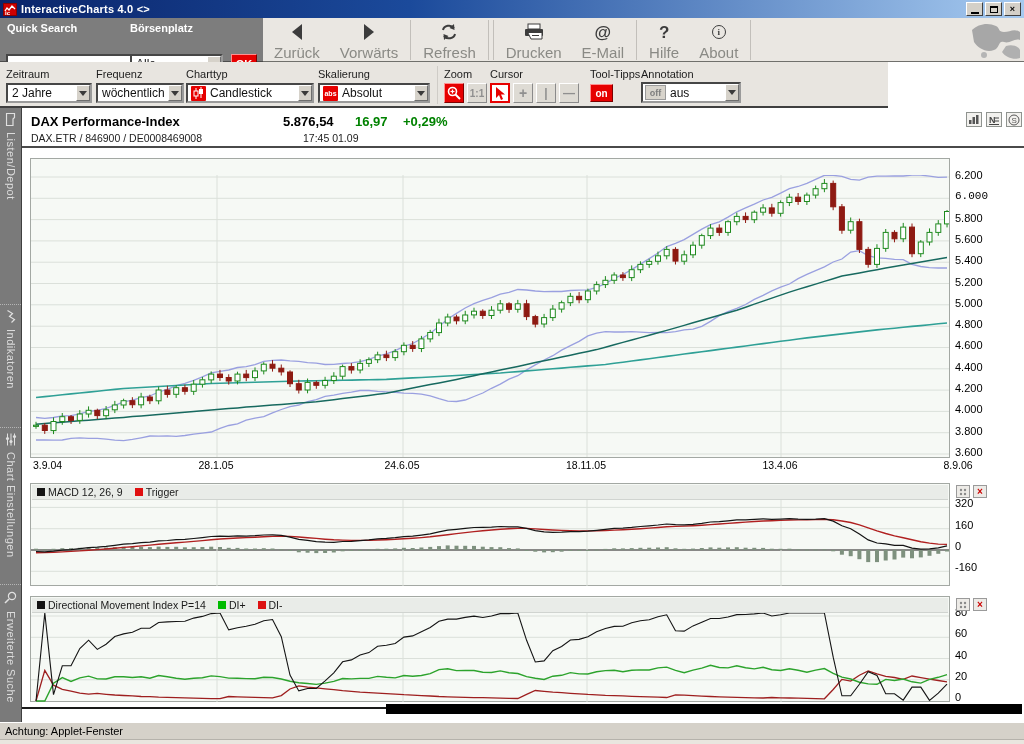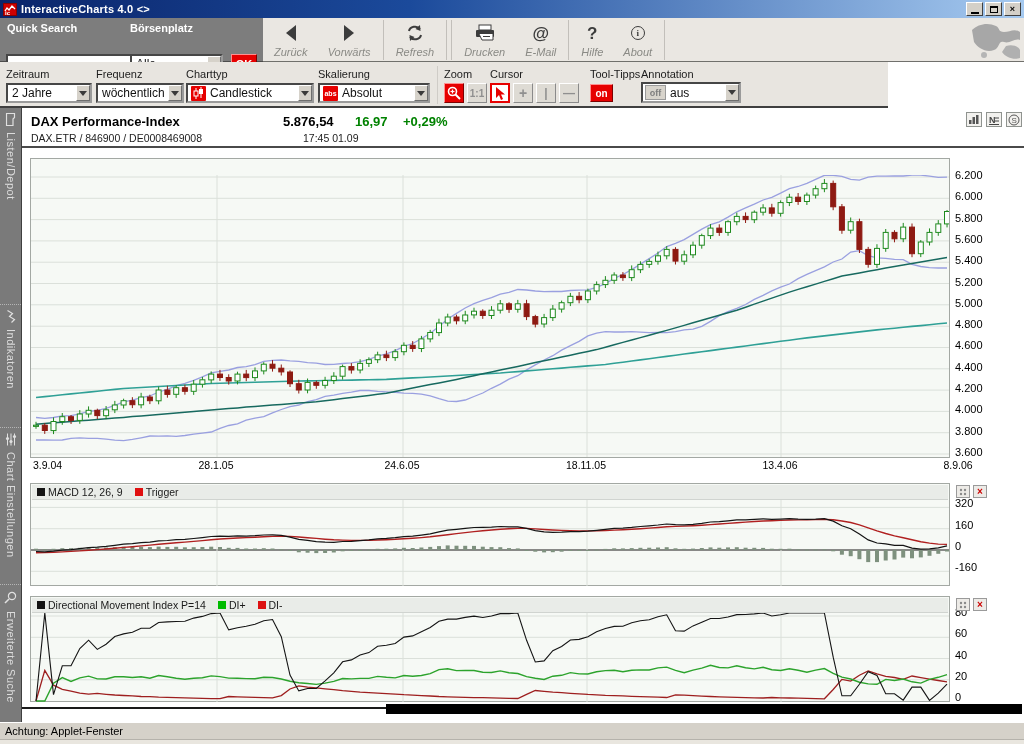--- a/index.html
+++ b/index.html
@@ -28,21 +28,21 @@
   .wlabel { position:absolute; color:#fff; font-weight:bold; font-size:11px; }
   .qs-input { position:absolute; left:6px; top:36px; width:150px; height:19px; border:2px inset #9a9a9a; background:#fff; font-family:"Liberation Sans",sans-serif; font-size:11px; padding:0 3px; }
   .dd { position:absolute; background:#fff; border:2px inset #9a9a9a; display:flex; align-items:center; height:20px; font-size:12px; }
   .dd .val { flex:1; padding:0 4px; white-space:nowrap; overflow:hidden; }
   .ddbtn { width:14px; align-self:stretch; background:#d6d2ca; border:1px solid; border-color:#fff #6e6e6e #6e6e6e #fff; display:flex; align-items:center; justify-content:center; }
   .tri { width:0; height:0; border-left:4px solid transparent; border-right:4px solid transparent; border-top:5px solid #3a3a3a; }
   .redbtn { background:#e60000; color:#fff; font-weight:bold; border:1px solid; border-color:#ff8f8f #7d0000 #7d0000 #ff8f8f; display:flex; align-items:center; justify-content:center; }
   .navbtns { left:264px; top:18px; height:44px; display:flex; align-items:stretch; }
   .navbtn { display:flex; flex-direction:column; align-items:center; justify-content:flex-start; padding:2px 10px 1px; cursor:default; }
   .navbtn .ic { height:26px; display:flex; align-items:center; justify-content:center; color:#3c3c3c; }
-  .navbtn .lb { font-size:11px; color:#8a8a85; margin-top:0px;font-style:italic; }
+  .navbtn .lb { font-size:15px; color:#8a8a85; margin-top:0px; }
   .navdiv { width:1px; background:#c2bfba; margin:2px 2px; }
   .glyph { font-size:17px; font-weight:bold; color:#3c3c3c; line-height:1; }
   .aboutc { width:14px; height:14px; border:1.5px solid #3c3c3c; border-radius:50%; display:flex; align-items:center; justify-content:center; font-size:9px; font-weight:bold; font-family:"Liberation Serif",serif; }
 
   
   .row2 { left:0; top:62px; width:888px; height:46px; background:#e8e5e0; border-bottom:2px solid #3f3f3f; }
   .slabel { position:absolute; font-size:11px; color:#1c1c1c; }
   .badge { width:15px; height:15px; margin:0 0 0 3px; flex:none; }
   .absbadge { background:#e60000; color:#fff; font-size:7px; font-weight:bold; display:flex; align-items:center; justify-content:center; border-radius:1px; }
   .sqbtn { position:absolute; width:20px; height:20px; display:flex; align-items:center; justify-content:center; }
@@ -715,21 +715,21 @@
         <line x1="372" x2="372" y1="0" y2="89" stroke="#dbe0da"></line>
         <line x1="556" x2="556" y1="0" y2="89" stroke="#dbe0da"></line>
         <line x1="750" x2="750" y1="0" y2="89" stroke="#dbe0da"></line>
         <path d="M5.0,88.0 L13.8,57.4 L22.5,72.2 L31.3,76.3 L40.0,78.2 L48.8,80.1 L57.6,81.2 L66.3,80.4 L75.1,81.3 L83.8,82.0 L92.6,82.5 L101.4,82.9 L110.1,83.5 L118.9,83.7 L127.6,84.2 L136.4,84.4 L145.2,84.7 L153.9,84.9 L162.7,85.2 L171.4,85.4 L180.2,85.6 L189.0,85.7 L197.7,83.5 L206.5,83.8 L215.2,84.1 L224.0,84.4 L232.8,84.7 L241.5,84.9 L250.3,82.6 L259.0,76.0 L267.8,72.9 L276.6,74.2 L285.3,74.9 L294.1,75.8 L302.8,76.6 L311.6,77.6 L320.4,78.3 L329.1,79.1 L337.9,79.6 L346.6,80.1 L355.4,80.6 L364.2,81.1 L372.9,81.7 L381.7,82.1 L390.4,82.6 L399.2,83.0 L408.0,83.5 L416.7,83.8 L425.5,84.1 L434.2,84.4 L443.0,84.6 L451.8,84.6 L460.5,84.8 L469.3,85.1 L478.0,85.3 L486.8,85.5 L495.6,81.3 L504.3,77.5 L513.1,78.3 L521.8,79.1 L530.6,79.7 L539.4,80.3 L548.1,80.8 L556.9,81.4 L565.6,81.8 L574.4,82.3 L583.2,82.6 L591.9,82.9 L600.7,83.3 L609.4,83.6 L618.2,83.9 L627.0,84.2 L635.7,84.5 L644.5,81.8 L653.2,82.2 L662.0,82.7 L670.8,83.1 L679.5,83.5 L688.3,83.8 L697.0,84.1 L705.8,84.4 L714.6,84.6 L723.3,84.8 L732.1,85.0 L740.8,84.5 L749.6,84.8 L758.4,85.0 L767.1,85.2 L775.9,85.4 L784.6,85.6 L793.4,85.8 L802.2,76.5 L810.9,66.4 L819.7,68.1 L828.4,62.2 L837.2,57.9 L846.0,60.8 L854.7,63.3 L863.5,64.5 L872.2,66.3 L881.0,63.0 L889.8,64.7 L898.5,66.2 L907.3,67.5 L916.0,68.9" stroke="#9e1f1f" fill="none" stroke-width="1.3"></path>
         <path d="M5.0,88.0 L13.8,88.0 L22.5,70.2 L31.3,64.6 L40.0,68.4 L48.8,64.8 L57.6,63.1 L66.3,65.9 L75.1,66.0 L83.8,63.7 L92.6,63.7 L101.4,64.5 L110.1,63.8 L118.9,65.2 L127.6,62.5 L136.4,63.7 L145.2,65.2 L153.9,66.3 L162.7,65.2 L171.4,64.7 L180.2,62.9 L189.0,63.6 L197.7,65.1 L206.5,65.3 L215.2,65.6 L224.0,65.8 L232.8,64.2 L241.5,64.5 L250.3,66.0 L259.0,68.2 L267.8,69.8 L276.6,70.5 L285.3,71.4 L294.1,70.1 L302.8,68.4 L311.6,65.5 L320.4,65.9 L329.1,65.4 L337.9,65.4 L346.6,63.4 L355.4,64.3 L364.2,64.9 L372.9,62.5 L381.7,63.3 L390.4,62.5 L399.2,60.6 L408.0,56.6 L416.7,55.8 L425.5,57.6 L434.2,57.5 L443.0,57.5 L451.8,59.2 L460.5,59.5 L469.3,57.9 L478.0,59.8 L486.8,60.5 L495.6,63.6 L504.3,65.3 L513.1,66.5 L521.8,63.2 L530.6,62.3 L539.4,59.6 L548.1,60.9 L556.9,61.0 L565.6,58.8 L574.4,57.6 L583.2,57.3 L591.9,58.7 L600.7,57.3 L609.4,56.9 L618.2,57.0 L627.0,54.9 L635.7,54.1 L644.5,57.4 L653.2,59.7 L662.0,57.1 L670.8,55.1 L679.5,52.3 L688.3,54.5 L697.0,54.9 L705.8,52.8 L714.6,54.8 L723.3,55.9 L732.1,54.3 L740.8,56.7 L749.6,57.5 L758.4,55.7 L767.1,57.3 L775.9,59.2 L784.6,57.1 L793.4,55.6 L802.2,60.4 L810.9,64.2 L819.7,66.0 L828.4,69.2 L837.2,70.9 L846.0,71.3 L854.7,66.4 L863.5,67.5 L872.2,66.0 L881.0,68.8 L889.8,70.1 L898.5,66.4 L907.3,64.3 L916.0,61.7" stroke="#2ca32c" fill="none" stroke-width="1.4"></path>
         <path d="M5.0,88.0 L13.8,0.0 L22.5,81.6 L31.3,52.8 L40.0,52.8 L48.8,35.5 L57.6,27.2 L66.3,36.4 L75.1,31.2 L83.8,23.5 L92.6,20.9 L101.4,19.3 L110.1,15.3 L118.9,15.3 L127.6,9.5 L136.4,8.9 L145.2,8.5 L153.9,8.2 L162.7,5.1 L171.4,3.4 L180.2,0.6 L189.0,0.0 L197.7,16.9 L206.5,14.8 L215.2,13.3 L224.0,11.3 L232.8,7.8 L241.5,6.5 L250.3,23.7 L259.0,62.1 L267.8,77.9 L276.6,75.5 L285.3,75.5 L294.1,67.8 L302.8,59.8 L311.6,48.8 L320.4,46.9 L329.1,42.0 L337.9,39.6 L346.6,33.3 L355.4,32.2 L364.2,30.5 L372.9,24.1 L381.7,22.9 L390.4,18.7 L399.2,14.4 L408.0,8.3 L416.7,6.1 L425.5,6.1 L434.2,4.4 L443.0,3.1 L451.8,4.5 L460.5,3.0 L469.3,0.6 L478.0,0.6 L486.8,0.0 L495.6,27.3 L504.3,49.0 L513.1,47.9 L521.8,37.7 L530.6,33.5 L539.4,27.0 L548.1,26.4 L556.9,23.7 L565.6,18.7 L574.4,15.5 L583.2,13.4 L591.9,13.3 L600.7,9.8 L609.4,7.8 L618.2,6.7 L627.0,3.7 L635.7,1.8 L644.5,17.7 L653.2,18.1 L662.0,12.9 L670.8,9.2 L679.5,5.5 L688.3,5.5 L697.0,4.0 L705.8,1.6 L714.6,1.5 L723.3,0.9 L732.1,0.0 L740.8,3.0 L749.6,1.8 L758.4,0.0 L767.1,0.0 L775.9,0.0 L784.6,0.0 L793.4,0.0 L802.2,44.2 L810.9,82.8 L819.7,82.8 L828.4,71.3 L837.2,58.8 L846.0,62.5 L854.7,80.8 L863.5,80.8 L872.2,87.1 L881.0,74.1 L889.8,74.1 L898.5,87.4 L907.3,80.2 L916.0,71.2" stroke="#141414" fill="none" stroke-width="1.1"></path>
       </svg>
     </div>
   <div id="ticks">
       <div class="tick" style="left:955px;top:169px;">6.200</div>
-      <div class="tick" style="left:955px;top:190px;">6.000</div>
+      <div class="tick" style="left:955px;top:190px;font-family:Liberation Mono, monospace;">6.000</div>
       <div class="tick" style="left:955px;top:212px;">5.800</div>
       <div class="tick" style="left:955px;top:233px;">5.600</div>
       <div class="tick" style="left:955px;top:254px;">5.400</div>
       <div class="tick" style="left:955px;top:276px;">5.200</div>
       <div class="tick" style="left:955px;top:297px;">5.000</div>
       <div class="tick" style="left:955px;top:318px;">4.800</div>
       <div class="tick" style="left:955px;top:339px;">4.600</div>
       <div class="tick" style="left:955px;top:361px;">4.400</div>
       <div class="tick" style="left:955px;top:382px;">4.200</div>
       <div class="tick" style="left:955px;top:403px;">4.000</div>

